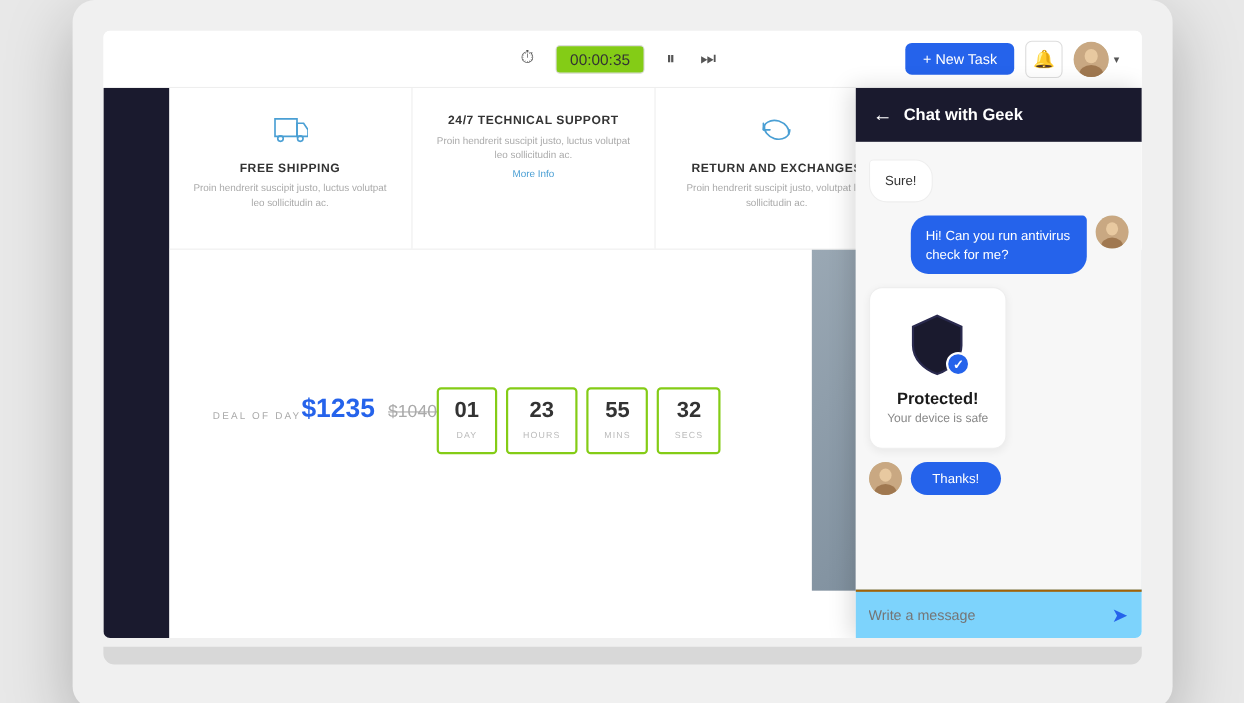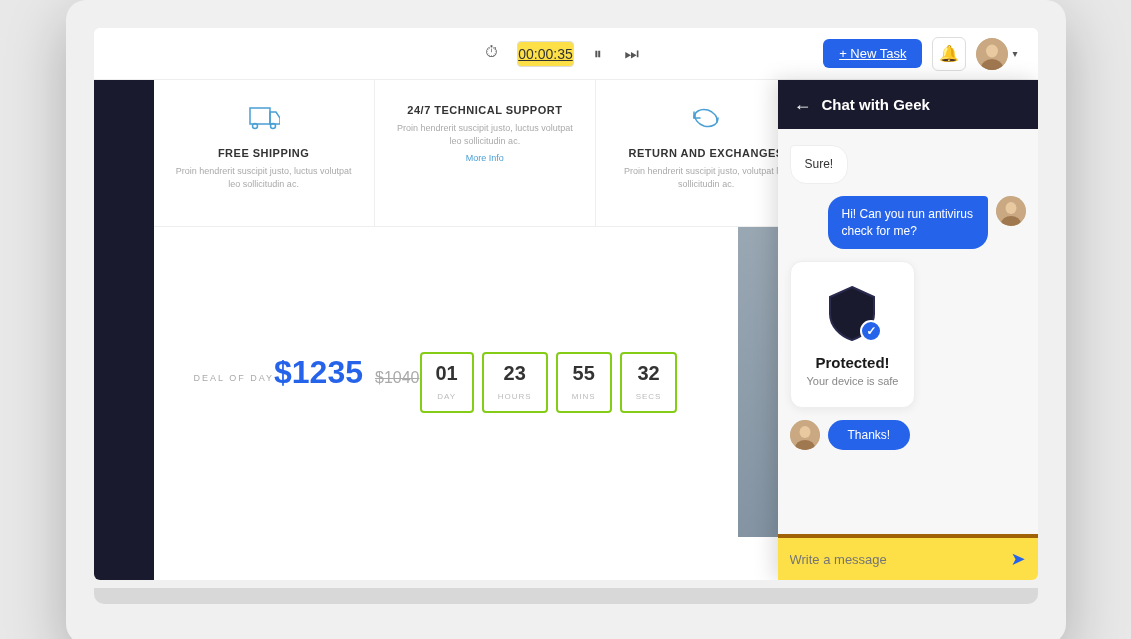--- a/index.html
+++ b/index.html
@@ -48,28 +48,27 @@
       gap: 10px;
     }
 
     .timer-icon {
       width: 22px;
       height: 22px;
       color: #555;
     }
 
     .timer-display {
-      background: #fde047;
+      background: #84cc16;
       border: 1px solid #ddd;
       border-radius: 4px;
-      padding: 4px 0;
+      padding: 4px 12px;
       font-size: 14px;
       color: #333;
       font-weight: 500;
-      text-decoration: underline;
     }
 
     .timer-controls {
       display: flex;
       align-items: center;
       gap: 6px;
     }
 
     .btn-icon {
       background: none;
@@ -99,21 +98,20 @@
       color: #fff;
       border: none;
       border-radius: 6px;
       padding: 7px 16px;
       font-size: 13px;
       cursor: pointer;
       display: flex;
       align-items: center;
       gap: 5px;
       font-weight: 500;
-      text-decoration: underline;
     }
 
     .notification-btn {
       background: none;
       border: 1px solid #ddd;
       border-radius: 6px;
       width: 34px;
       height: 34px;
       cursor: pointer;
       display: flex;
@@ -245,21 +243,21 @@
     }
 
     .deal-pricing {
       display: flex;
       align-items: baseline;
       gap: 12px;
       margin-bottom: 20px;
     }
 
     .deal-price-current {
-      font-size: 32px;
+      font-size: 24px;
       font-weight: 700;
       color: #2563eb;
     }
 
     .deal-price-old {
       font-size: 16px;
       color: #aaa;
       text-decoration: line-through;
     }
 
@@ -454,26 +452,26 @@
       color: #fff;
       border: none;
       border-radius: 20px;
       padding: 8px 20px;
       font-size: 12px;
       cursor: pointer;
       font-weight: 500;
     }
 
     .chat-input-row {
-      border-top: 4px solid #a16207;
+      border-top: 2px solid #a16207;
       padding: 10px 12px;
       display: flex;
       align-items: center;
       gap: 24px;
-      background: #fde047;
+      background: #7dd3fc;
     }
 
     .chat-input {
       flex: 1;
       border: none;
       outline: none;
       font-size: 13px;
       color: #333;
       background: transparent;
     }

